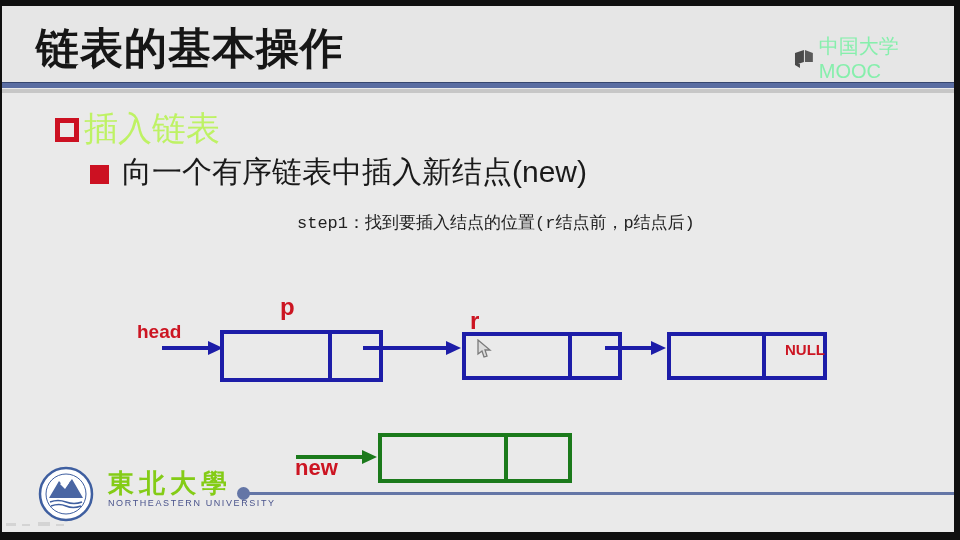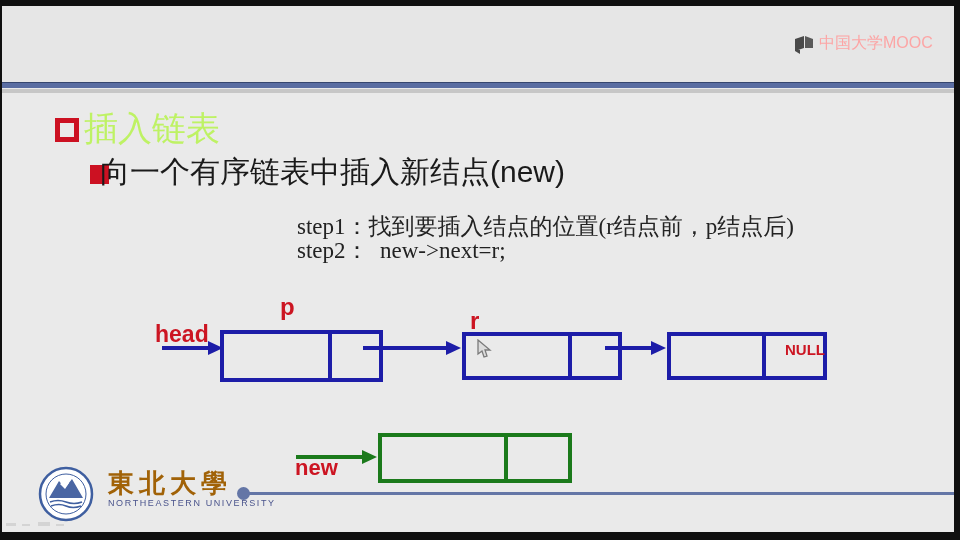--- a/index.html
+++ b/index.html
@@ -3,81 +3,81 @@
 <meta charset="utf-8">
 <style>
   html,body{margin:0;padding:0;background:#000;}
   #stage{position:relative;width:960px;height:540px;background:#101010;overflow:hidden;
          font-family:"Liberation Sans",sans-serif;}
   .abs{position:absolute;}
   #slide{left:2px;top:6px;width:952px;height:526px;background:#eaeaea;}
   #header-bg{left:2px;top:6px;width:952px;height:76px;background:#e6e6e6;}
   #title{left:36px;top:20px;font-size:43px;font-weight:bold;color:#161616;letter-spacing:1px;}
   #brand{left:793px;top:33px;display:flex;align-items:center;gap:4px;}
-  #brand .txt{font-size:16px;color:#fca5a5;}
+  #brand .txt{font-size:20px;color:#86efac;}
   #rule-blue{left:2px;top:82px;width:952px;height:6px;background:#5a6da2;border-top:1px solid #36466f;box-sizing:border-box;}
   #rule-gray{left:2px;top:89px;width:952px;height:4px;background:#c7c7c7;}
 
   .sq-open{left:55px;top:118px;width:24px;height:24px;border:5px solid #cc1122;box-sizing:border-box;}
   .sq-fill{left:90px;top:165px;width:19px;height:19px;background:#cc1122;}
   #bullet1-text{left:84px;top:106px;font-size:34px;color:#bef264;font-weight:500;}
-  #bullet2-text{left:100px;top:152px;font-size:30px;color:#1a1a1a;font-weight:500;}
+  #bullet2-text{left:122px;top:152px;font-size:30px;color:#1a1a1a;font-weight:500;}
 
-  .step{font-family:Liberation Serif, serif;font-size:23px;color:#222;white-space:pre;}
+  .step{font-family:Liberation Mono, monospace;font-size:17px;color:#222;white-space:pre;}
   #step1{left:297px;top:211px;}
   #step2{left:297px;top:235px;}
   #step3{left:382px;top:259px;}
 
   .node{box-sizing:border-box;border:4px solid #1d1da8;}
   .node .divider{position:absolute;top:0;bottom:0;width:4px;background:#1d1da8;}
   #node-p{left:220px;top:330px;width:163px;height:52px;}
   #node-r{left:462px;top:332px;width:160px;height:48px;}
   #node-t{left:667px;top:332px;width:160px;height:48px;}
   #node-new{left:378px;top:433px;width:194px;height:50px;border-color:#1b7a1b;}
   #node-new .divider{background:#1b7a1b;}
   .rlabel{color:#cc1522;font-weight:bold;}
-  #label-head{left:137px;top:321px;font-size:23px;margin-left:18px;}
+  #label-head{left:137px;top:321px;font-size:19px;}
   #label-p{left:280px;top:293px;font-size:24px;}
   #label-r{left:470px;top:307px;font-size:24px;}
   #label-null{left:762px;top:341px;width:63px;text-align:right;font-size:15px;}
   #label-new{left:295px;top:455px;font-size:22px;}
 
-  #neu-cn{left:108px;top:466px;font-size:26px;font-family:"DejaVu Serif",serif;font-weight:bold;color:#a16207;letter-spacing:5px;}
+  #neu-cn{left:108px;top:466px;font-size:26px;font-family:"DejaVu Serif",serif;font-weight:bold;color:#84cc16;letter-spacing:5px;}
   #neu-en{left:108px;top:498px;font-size:9px;font-weight:normal;color:#4a548c;letter-spacing:1.6px;}
   #footer-line{left:246px;top:492px;width:708px;height:3px;background:#6476a6;}
   #footer-dot{left:237px;top:487px;width:13px;height:13px;border-radius:50%;background:#6476a6;}
   .faint{background:#d4d4d4;}
 </style>
 </head>
 <body>
 
 <div id="stage">
   <div class="abs" id="slide"></div>
   <div class="abs" id="header-bg"></div>
 
+  <div class="abs" id="title">链表的基本操作</div>
 
   <div class="abs" id="brand">
     <svg width="22" height="20" viewBox="0 0 22 20">
       <polygon points="2,5 11,2 11,14 2,17" fill="#4a4a4a"></polygon>
       <polygon points="12,2 20,5 20,14 12,14" fill="#5a5a5a"></polygon>
       <polygon points="2,15 7,16 7,20 2,17" fill="#4a4a4a"></polygon>
     </svg>
     <span class="txt">中国大学MOOC</span>
   </div>
 
   <div class="abs" id="rule-blue"></div>
   <div class="abs" id="rule-gray"></div>
 
   <div class="abs sq-open"></div>
   <div class="abs" id="bullet1-text">插入链表</div>
   <div class="abs sq-fill"></div>
   <div class="abs" id="bullet2-text">向一个有序链表中插入新结点(new)</div>
 
   <div class="abs step" id="step1">step1：找到要插入结点的位置(r结点前，p结点后)</div>
-  <div class="abs step" id="step2">step2：  new-&gt;next=r;</div>
 
   <div class="abs rlabel" id="label-head">head</div>
 
   <svg class="abs" style="left:162px;top:340px;" width="62" height="16">
     <line x1="0" y1="8" x2="48" y2="8" stroke="#1d1da8" stroke-width="4"></line>
     <polygon points="46,1 61,8 46,15" fill="#1d1da8"></polygon>
   </svg>
 
   <div class="abs rlabel" id="label-p">p</div>
   <div class="abs node" id="node-p">

